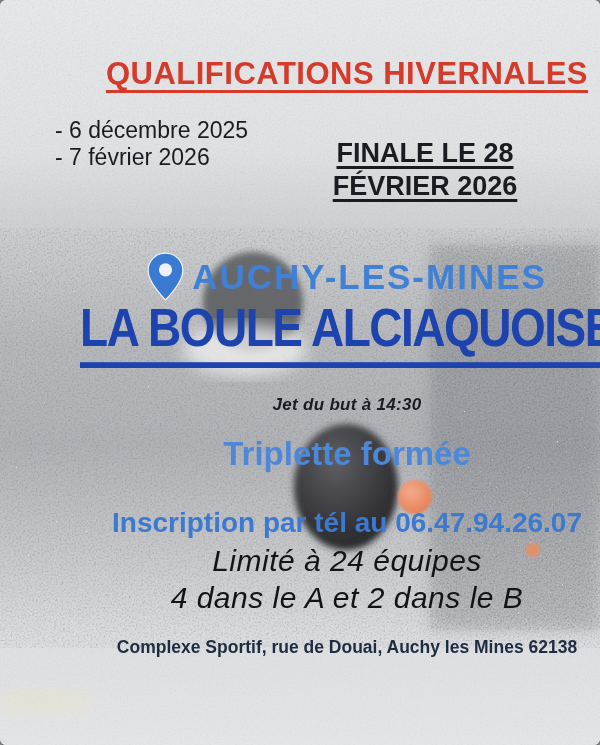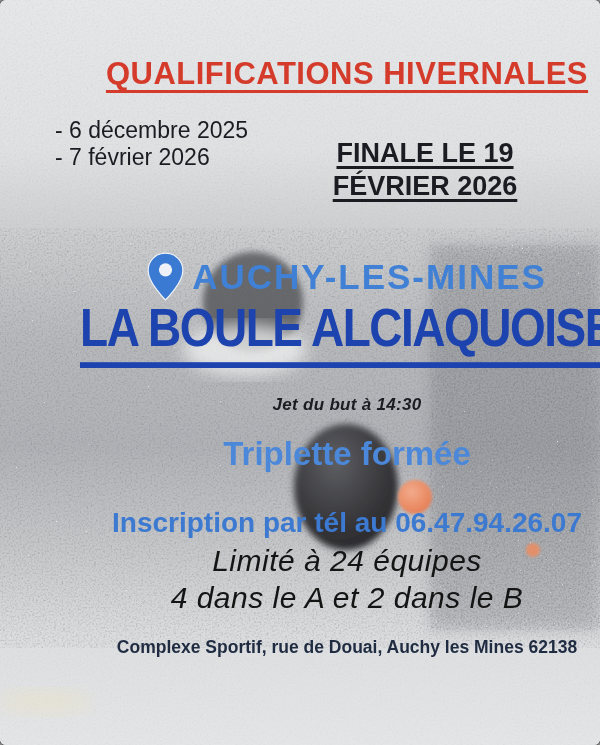--- a/index.html
+++ b/index.html
@@ -154,21 +154,21 @@
   </svg>
 
   <div class="layer title">QUALIFICATIONS HIVERNALES</div>
 
   <div class="dates">
     <div>- 6 décembre 2025</div>
     <div>- 7 février 2026</div>
   </div>
 
   <div class="finale">
-    <span>FINALE LE 19</span><br>
+    <span>FINALE LE 28</span><br>
     <span>FÉVRIER 2026</span>
   </div>
 
   <div class="layer location">
     <svg class="pin" viewBox="0 0 36 48" aria-hidden="true">
       <path d="M18 1C8.6 1 1 8.6 1 18c0 12.5 17 29 17 29s17-16.5 17-29C35 8.6 27.4 1 18 1z" fill="#3b7ad3" stroke="#eef2f8" stroke-width="1.2"></path>
       <circle cx="18" cy="17.5" r="6.5" fill="#eef2f8"></circle>
     </svg>
     <span class="loc-text">AUCHY-LES-MINES</span>
   </div>

